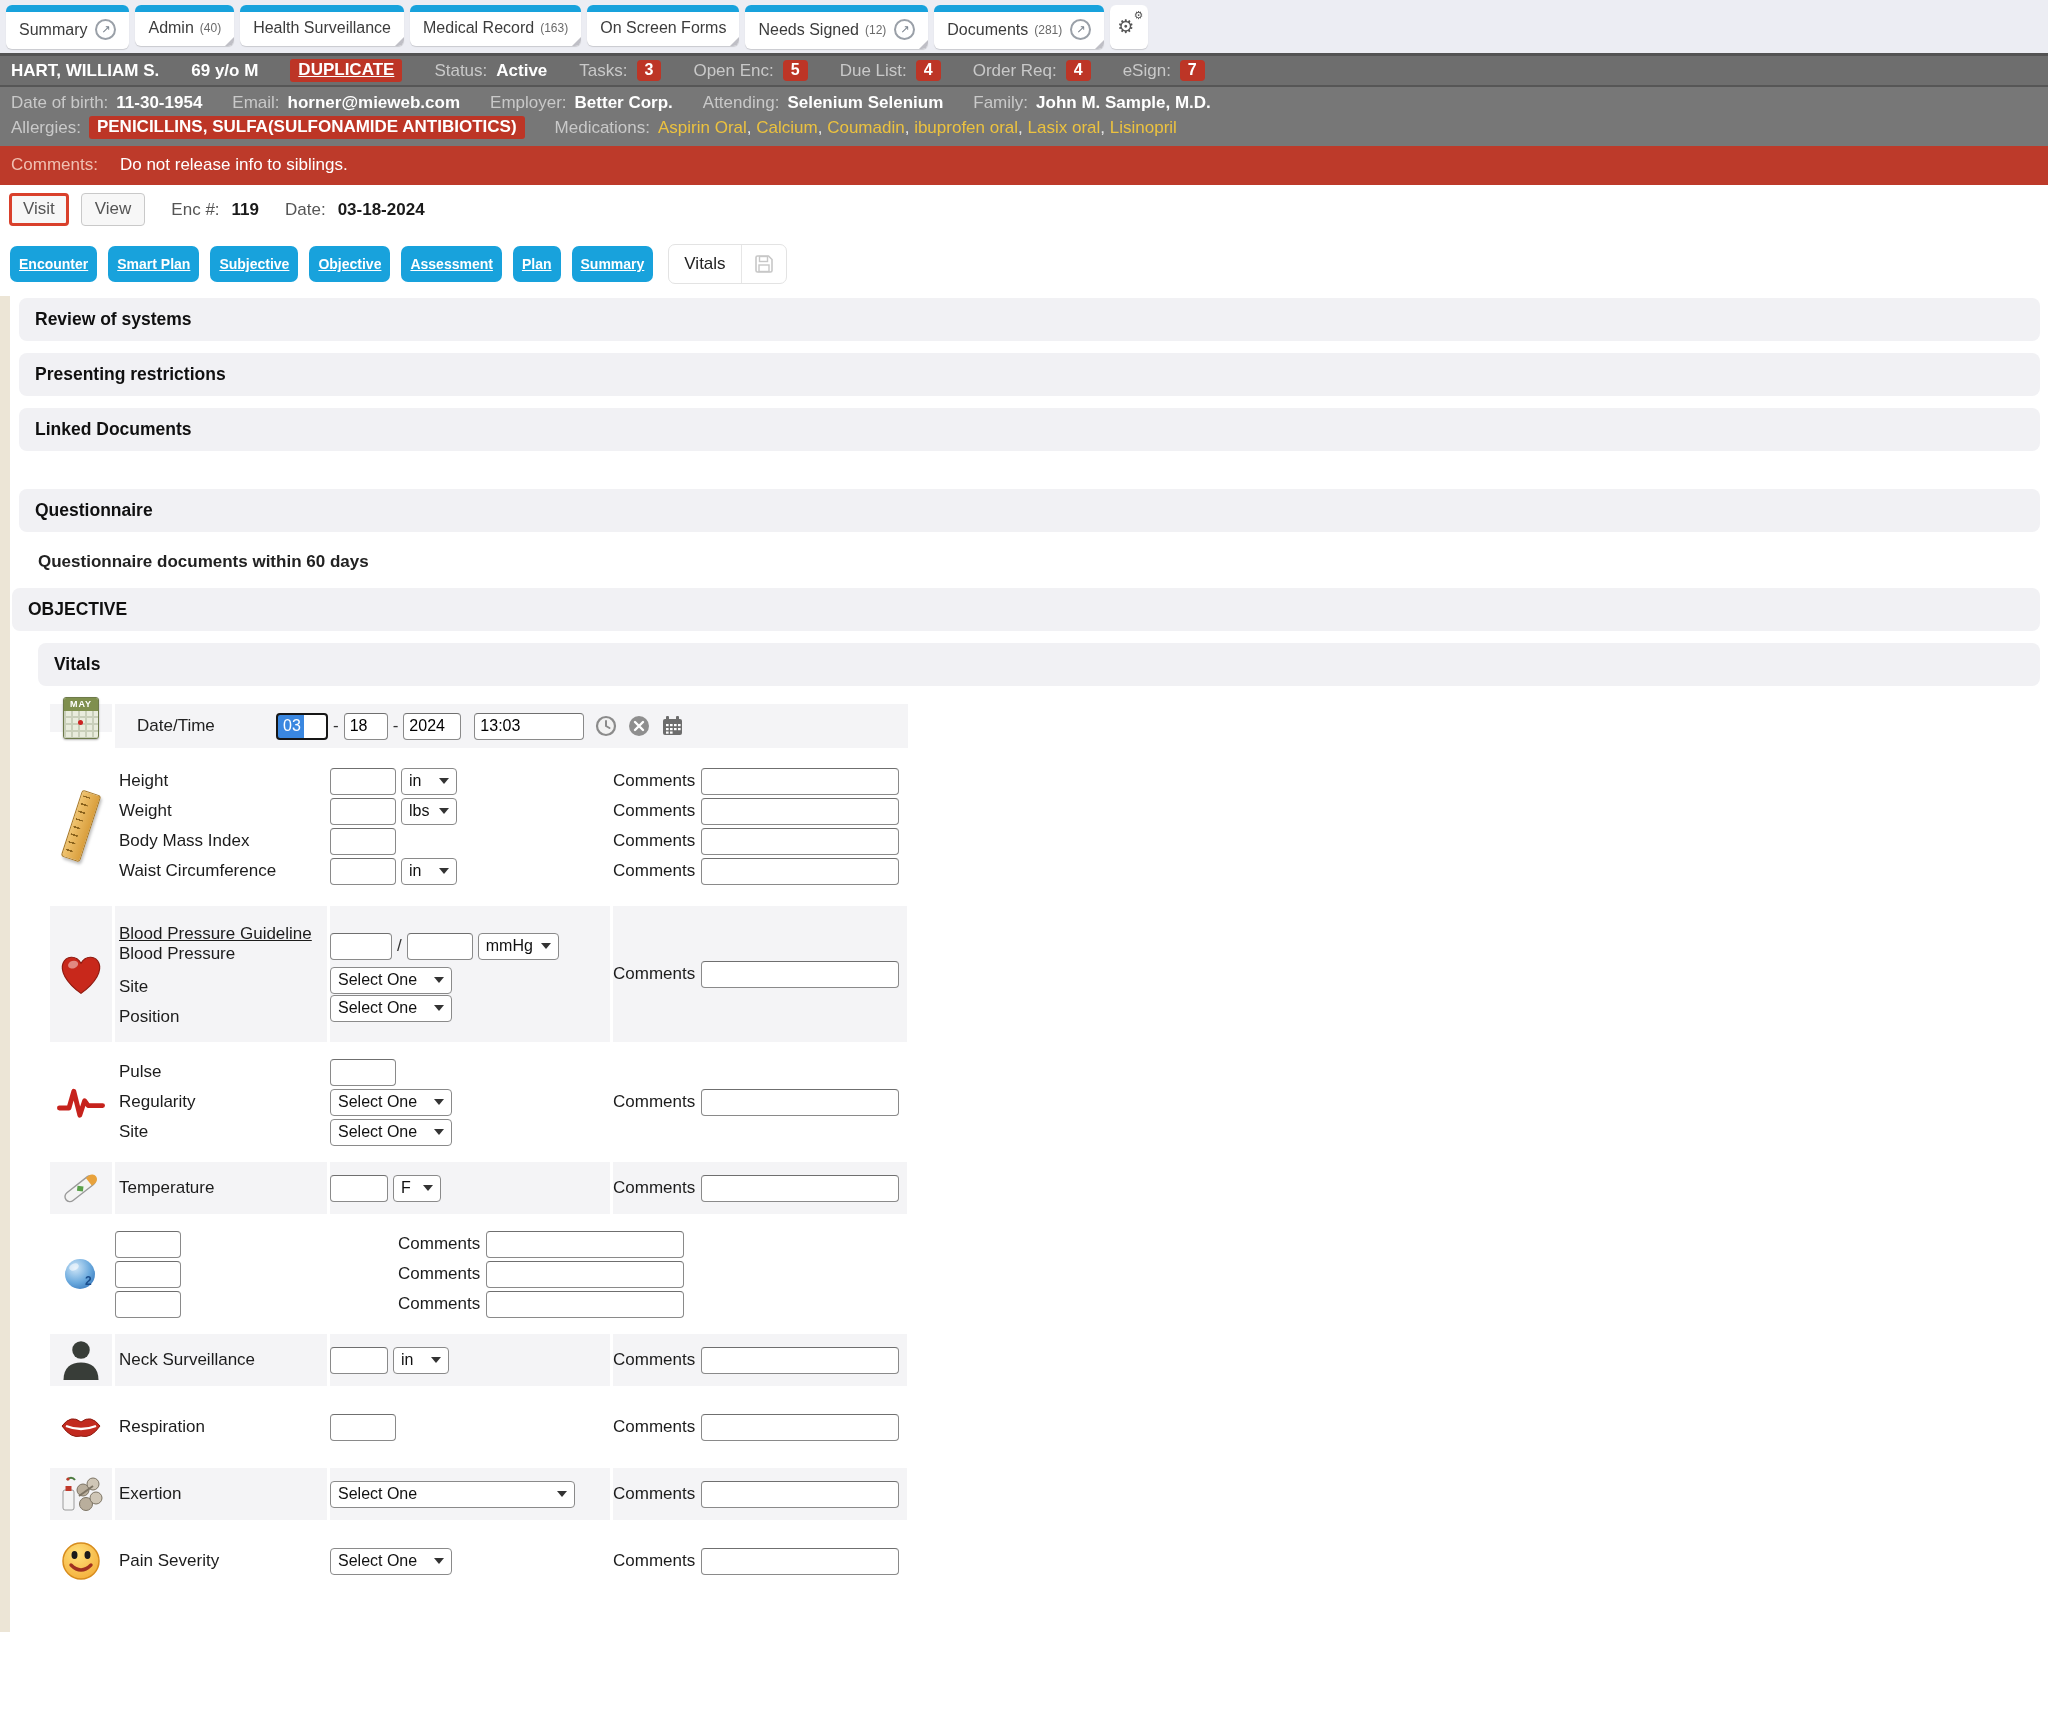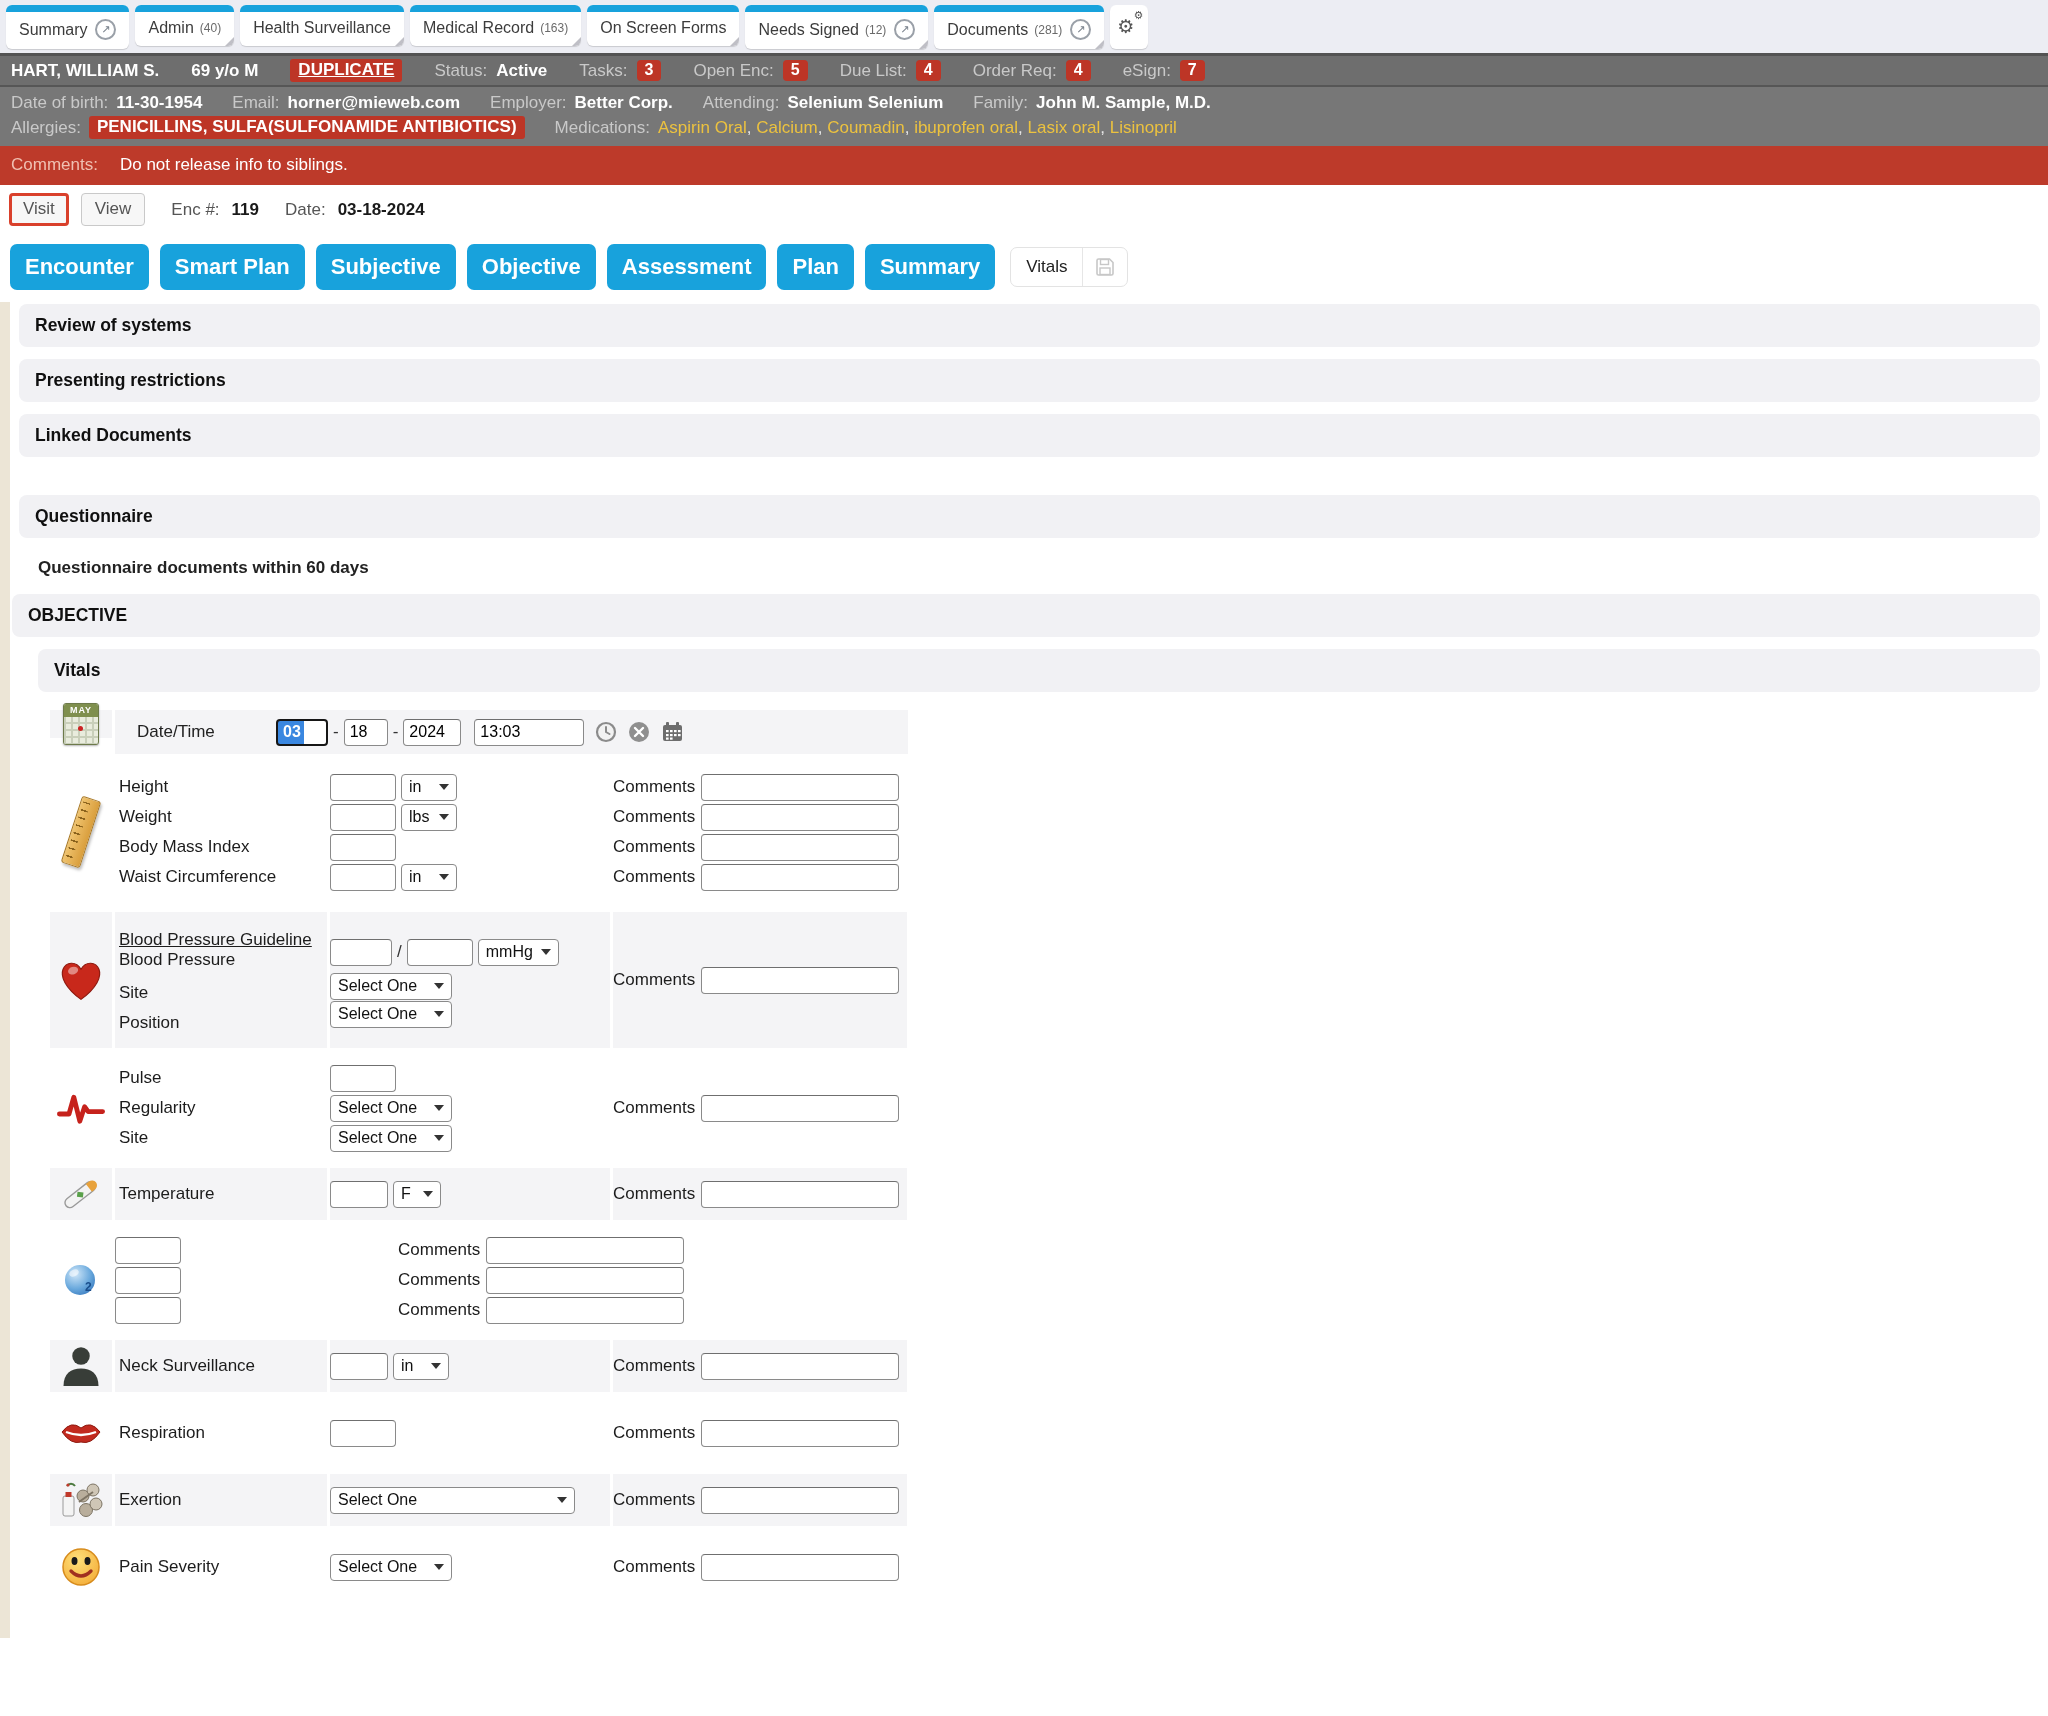--- a/index.html
+++ b/index.html
@@ -70,22 +70,22 @@
     background:#f7f7f7; border:1px solid #c9c9c9; border-radius:4px;
     color:#555; font-size:17px; padding:5px 13px 6px 13px; cursor:pointer;
   }
   .vbtn.active { border:3px solid #d9402b; padding:3px 11px 4px 11px; }
   .visitbar .lab { color:#555; margin-left:14px; }
   .visitbar b { color:#1a1a1a; }
 
   
   .btnrow { background:#fff; display:flex; align-items:center; gap:11px; padding:9px 10px 12px 10px; }
   .bbtn {
-    background:#18a2dc; color:#fff; font-weight:700; font-size:22px;
-    padding:10px 15px; border-radius:7px; cursor:pointer; border:none;
+    background:#18a2dc; color:#fff; font-weight:700; font-size:14px;
+    padding:10px 9px; border-radius:7px; cursor:pointer; border:none;text-decoration:underline;
   }
   .formchip {
     background:#fff; border:1px solid #e3e3e3; border-radius:7px;
     display:inline-flex; align-items:center; margin-left:4px; cursor:default;
   }
   .formchip .fname { padding:9px 15px; font-size:17px; color:#222; }
   .formchip .divider { width:1px; align-self:stretch; background:#e6e6e6; }
   .formchip .saveic { padding:8px 12px; display:flex; align-items:center; cursor:pointer; }
 
   
@@ -117,21 +117,21 @@
   .link { color:#1c1c1c; text-decoration:underline; cursor:pointer; }
 
   .ti {
     height:27px; border:1px solid #8a8a8a; border-top-color:#6f6f6f; border-radius:4px;
     background:#fff; font:16px "Liberation Sans",sans-serif; padding:0 5px; width:66px;
   }
   .ti-sm { width:66px; }
   .ti-comment { flex:1; min-width:0; max-width:198px; }
   .ti-focus {
     border:2px solid #161616; border-radius:4px; width:52px; color:#fff;
-    background:linear-gradient(90deg,#3a87e0 0 26px,#fff 26px); font-weight:700;
+    background:linear-gradient(90deg,#3a87e0 0 26px,#fff 26px); font-weight:400;
   }
   .dash { color:#333; }
 
   .sel {
     height:27px; border:1px solid #8a8a8a; border-radius:4px; background:#fff;
     display:inline-flex; align-items:center; justify-content:space-between;
     padding:0 7px; font-size:16px; color:#111; cursor:pointer; gap:8px;
   }
   .caret { width:0; height:0; border-left:5px solid transparent; border-right:5px solid transparent; border-top:6px solid #333; flex:none; }
   .sel-unit { min-width:56px; }

